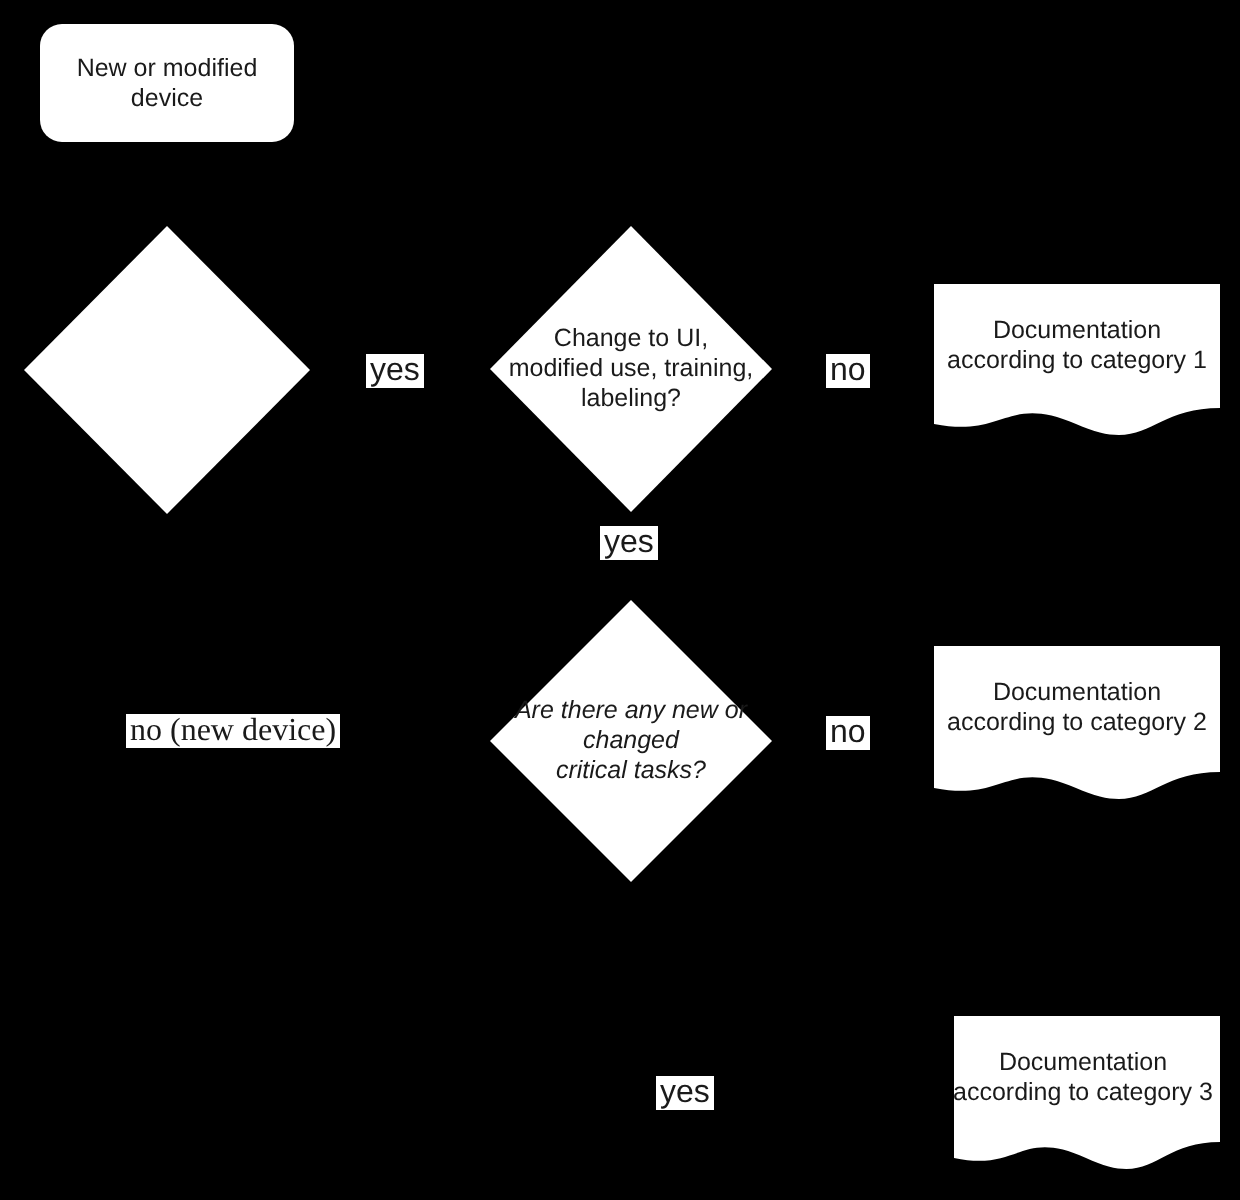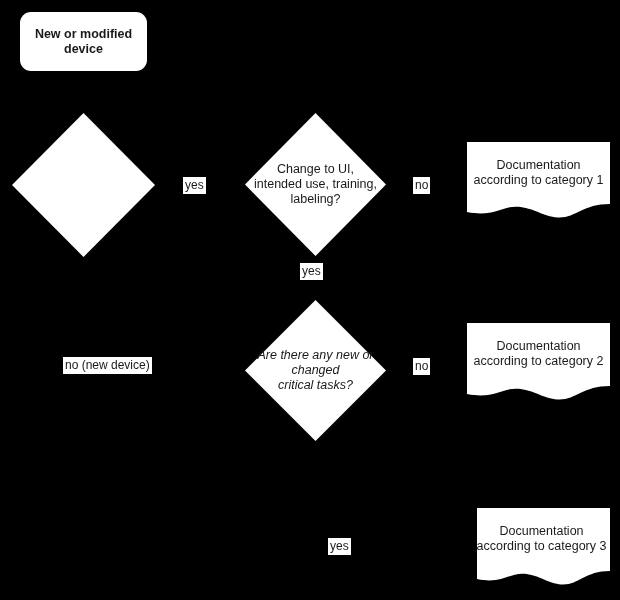--- a/index.html
+++ b/index.html
@@ -38,21 +38,20 @@
     width: 127px;
     height: 59px;
     background: #ffffff;
     border-radius: 11px;
   }
   .start-box-text {
     left: 20px;
     top: 12px;
     width: 127px;
     height: 59px;
-    font-weight: bold;
   }
 
   
   .diamond {
     position: absolute;
     background: #ffffff;
     clip-path: polygon(50% 0%, 100% 50%, 50% 100%, 0% 50%);
   }
   .d1 { left: 12px;  top: 113px; width: 143px; height: 144px; }
   .d2 { left: 245px; top: 113px; width: 141px; height: 143px; }
@@ -73,30 +72,30 @@
 
   .doc1-text { left: 467px; top: 142px; width: 143px; height: 62px; }
   .doc2-text { left: 467px; top: 323px; width: 143px; height: 62px; }
   .doc3-text { left: 470px; top: 508px; width: 143px; height: 62px; }
 
   
   .edge-label {
     position: absolute;
     background: #ffffff;
     color: #1a1a1a;
-    font-size: 12px;
+    font-size: 16px;
     line-height: 15px;
     padding: 1px 2px;
     white-space: nowrap;
   }
   .lbl-yes-1  { left: 183px; top: 177px; }
   .lbl-no-1   { left: 413px; top: 177px; }
   .lbl-yes-2  { left: 300px; top: 263px; }
   .lbl-no-2   { left: 413px; top: 358px; }
-  .lbl-nonew  { left: 63px;  top: 357px; }
+  .lbl-nonew  { left: 63px;  top: 357px; font-family: Liberation Serif, serif; }
   .lbl-yes-3  { left: 328px; top: 538px; }
 
   
   .conn {
     position: absolute;
     background: #000000;
   }
 </style>
 </head>
 <body>
@@ -113,21 +112,21 @@
   <div class="conn" style="left:82px; top:257px; width:2px; height:109px;"></div>
 
   <div class="start-box"></div>
   <div class="node-text start-box-text">New or modified
 device</div>
 
   <div class="diamond d1"></div>
 
   <div class="diamond d2"></div>
   <div class="node-text d2-text">Change to UI,
-intended use, training,
+modified use, training,
 labeling?</div>
 
   <div class="diamond d3"></div>
   <div class="node-text d3-text">Are there any new or
 changed
 critical tasks?</div>
 
   <div class="doc doc1">
     <svg width="143" height="77" viewBox="0 0 143 77" xmlns="http://www.w3.org/2000/svg">
       <path d="M0,0 H143 V62 C107,62 107,86 71,70 C36,55 36,77 0,70 Z" fill="#ffffff"></path>

